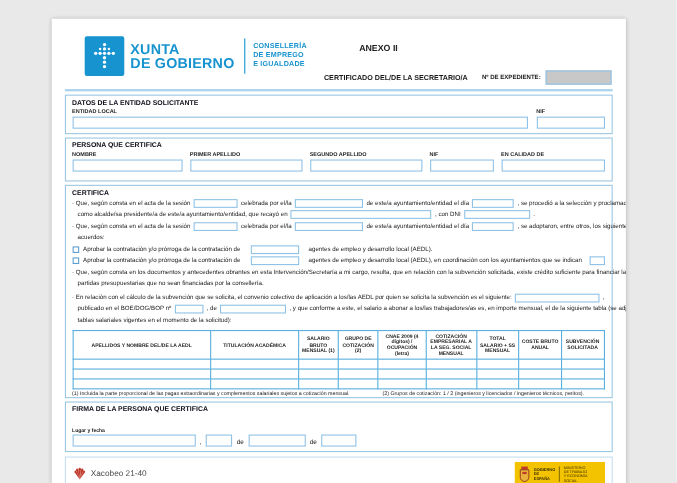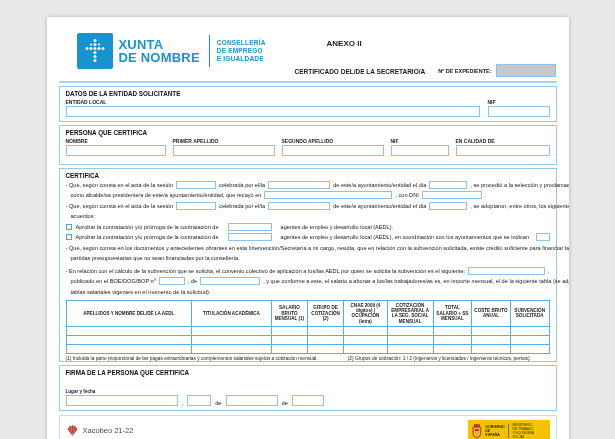--- a/index.html
+++ b/index.html
@@ -76,21 +76,21 @@
             <circle cx="9" cy="10.5" r="1.5"></circle>
             <circle cx="17" cy="10.5" r="1.5"></circle>
             <circle cx="21" cy="10.5" r="1.5"></circle>
           <circle cx="9" cy="6.5" r="1.1"></circle>
             <circle cx="17" cy="6.5" r="1.1"></circle>
         </g>
       </svg>
     </div>
     <div class="xunta-name">
       <div>XUNTA</div>
-      <div>DE NOMBRE</div>
+      <div>DE GOBIERNO</div>
     </div>
     <div class="brand-divider"></div>
     <div class="conselleria">
       <div>CONSELLERÍA</div>
       <div>DE EMPREGO</div>
       <div>E IGUALDADE</div>
     </div>
   </div>
 
   <div class="anexo">ANEXO II</div>
@@ -296,21 +296,21 @@
     <div class="xacobeo">
       <svg width="13" height="13" viewBox="0 0 13 13" aria-hidden="true">
         <g fill="#c0392b">
           <path d="M6.5 12 L3.2 3.5 Q3 2.2 4 2 Q5 1.9 5.3 3 Z"></path>
           <path d="M6.5 12 L5.4 2.6 Q5.5 1.3 6.5 1.3 Q7.5 1.3 7.6 2.6 Z"></path>
           <path d="M6.5 12 L7.7 3 Q8 1.9 9 2 Q10 2.2 9.8 3.5 Z"></path>
           <path d="M6.5 12 L1.8 5.4 Q1.3 4.4 2.1 3.9 Q2.9 3.5 3.5 4.5 Z"></path>
           <path d="M6.5 12 L11.2 5.4 Q11.7 4.4 10.9 3.9 Q10.1 3.5 9.5 4.5 Z"></path>
         </g>
       </svg>
-      <span>Xacobeo 21-22</span>
+      <span>Xacobeo 21-40</span>
     </div>
     <div class="gob-badge">
       <svg width="12" height="16" viewBox="0 0 12 16" aria-hidden="true">
         <rect x="3" y="1" width="6" height="3" fill="#c0392b"></rect>
         <path d="M2 4 h8 v7 q0 3 -4 4 q-4 -1 -4 -4 Z" fill="#e8b13a" stroke="#8a2b20" stroke-width="0.8"></path>
         <rect x="4" y="6" width="4" height="2" fill="#c0392b"></rect>
       </svg>
       <div class="gob-text">
         <div>GOBIERNO</div>
         <div>DE ESPAÑA</div>

